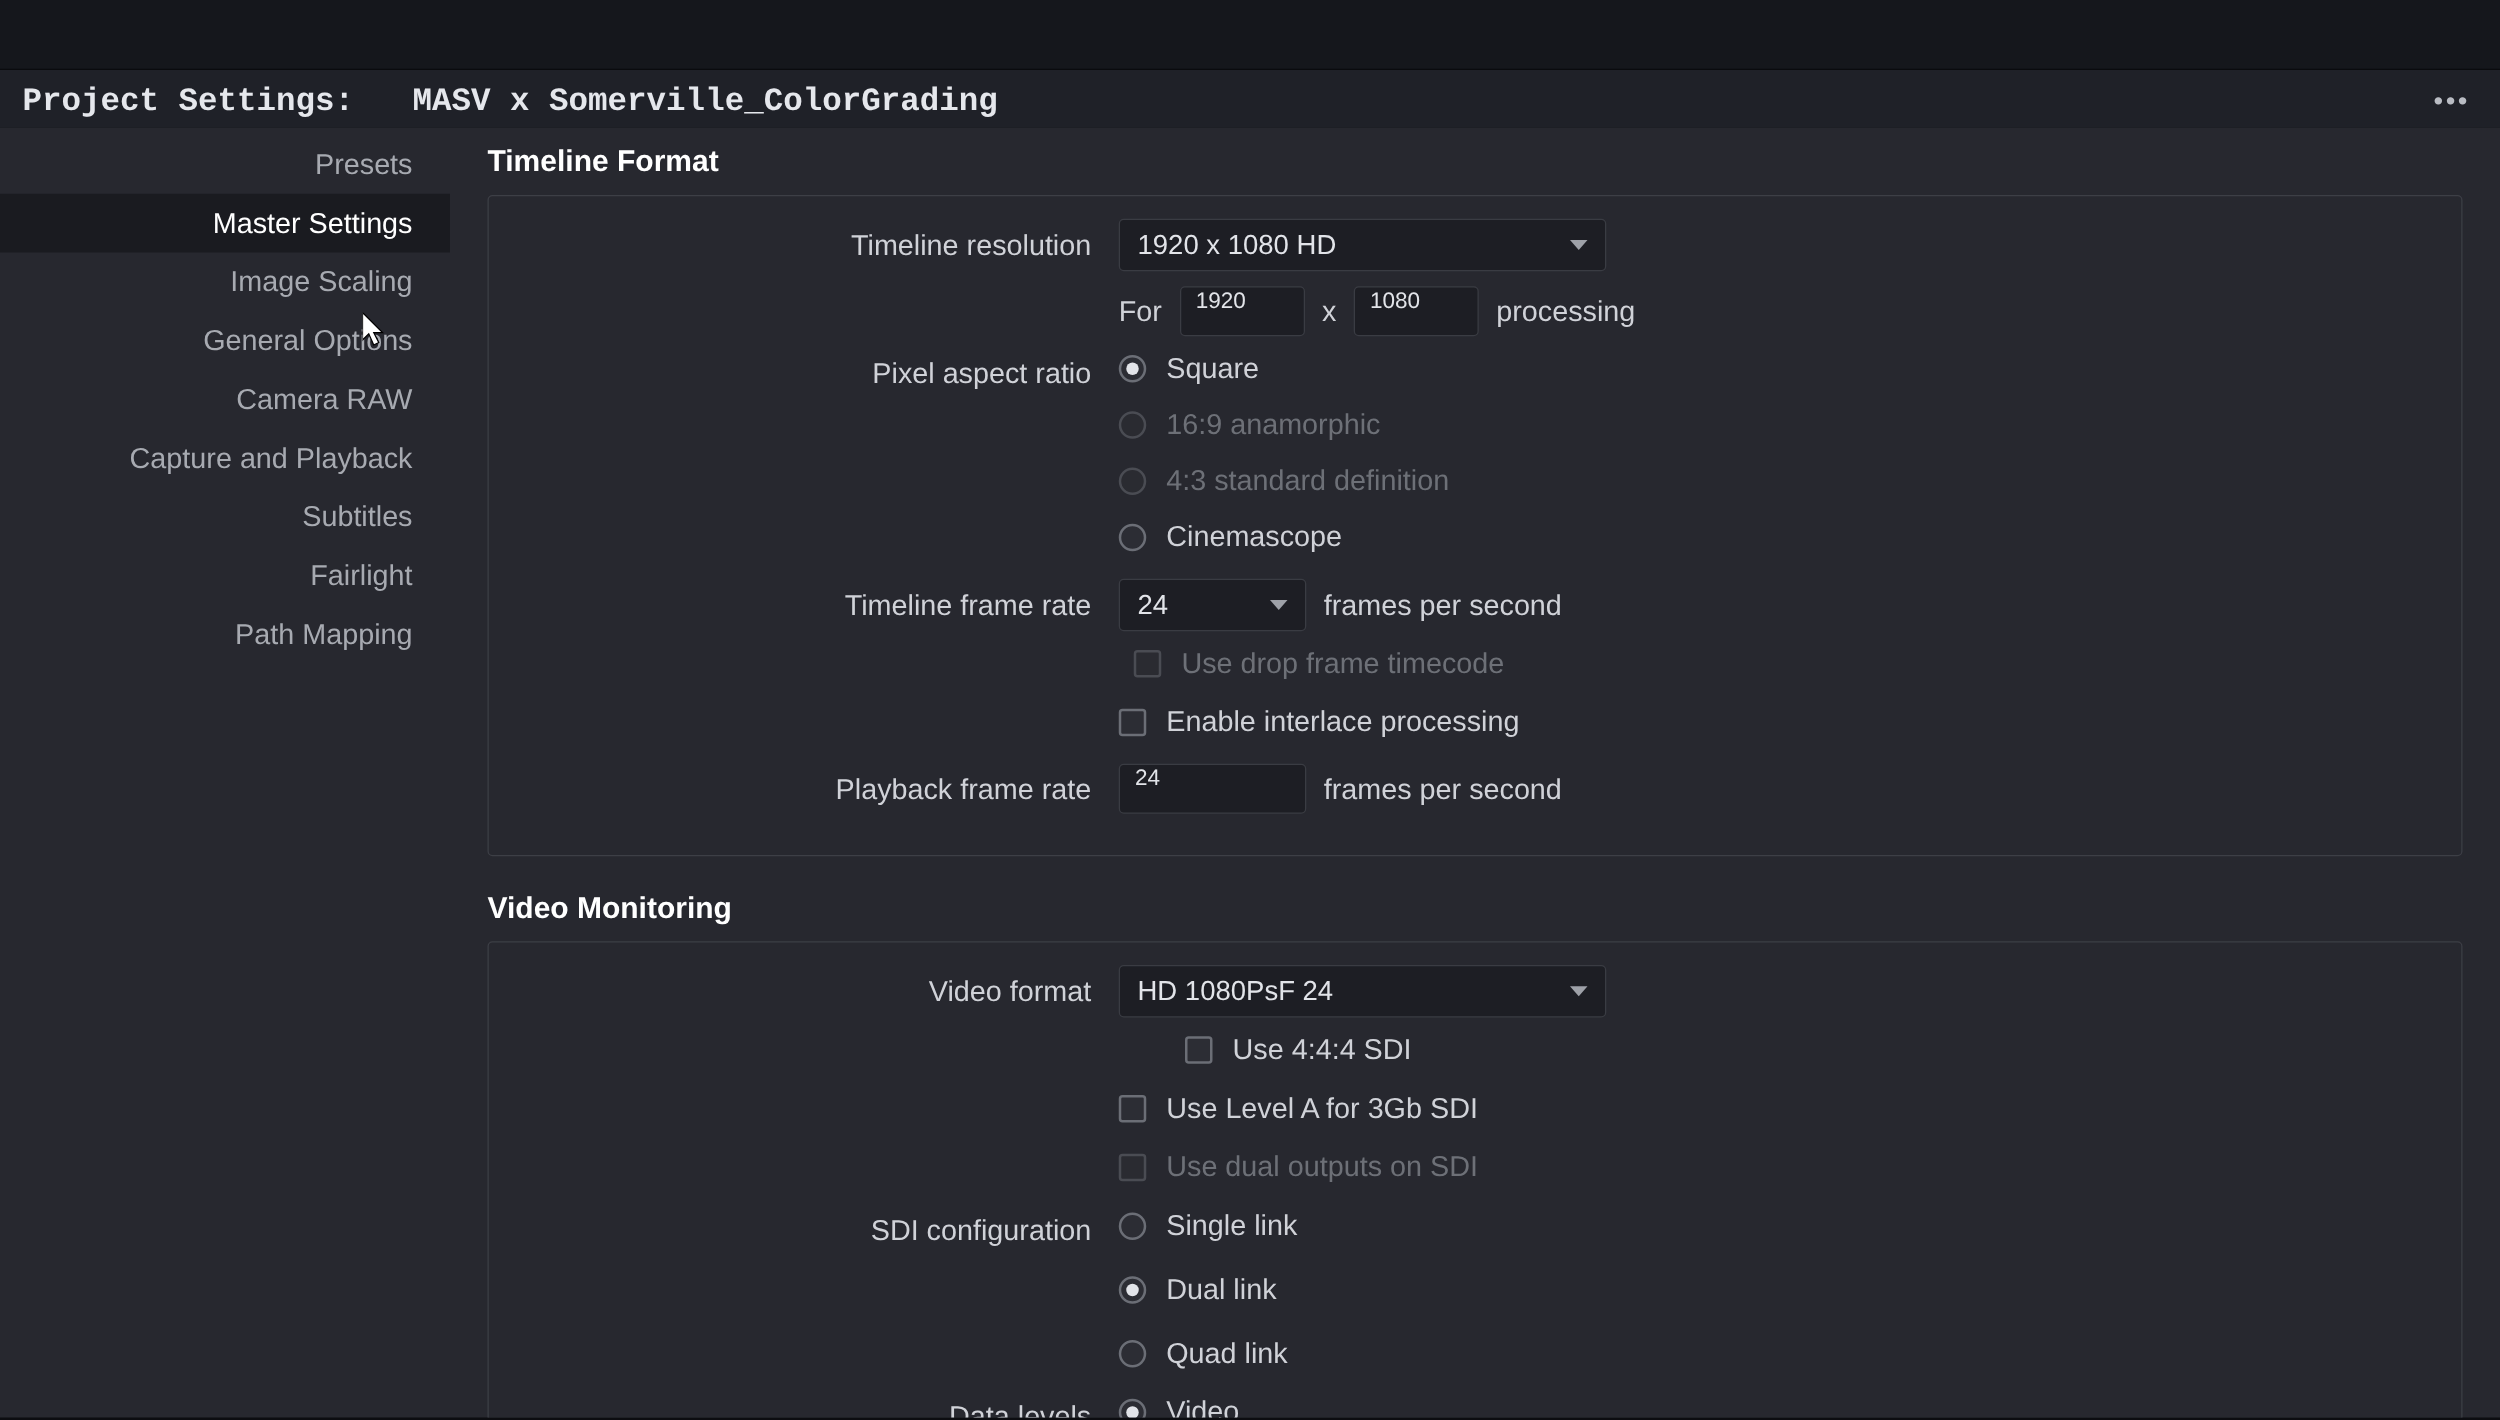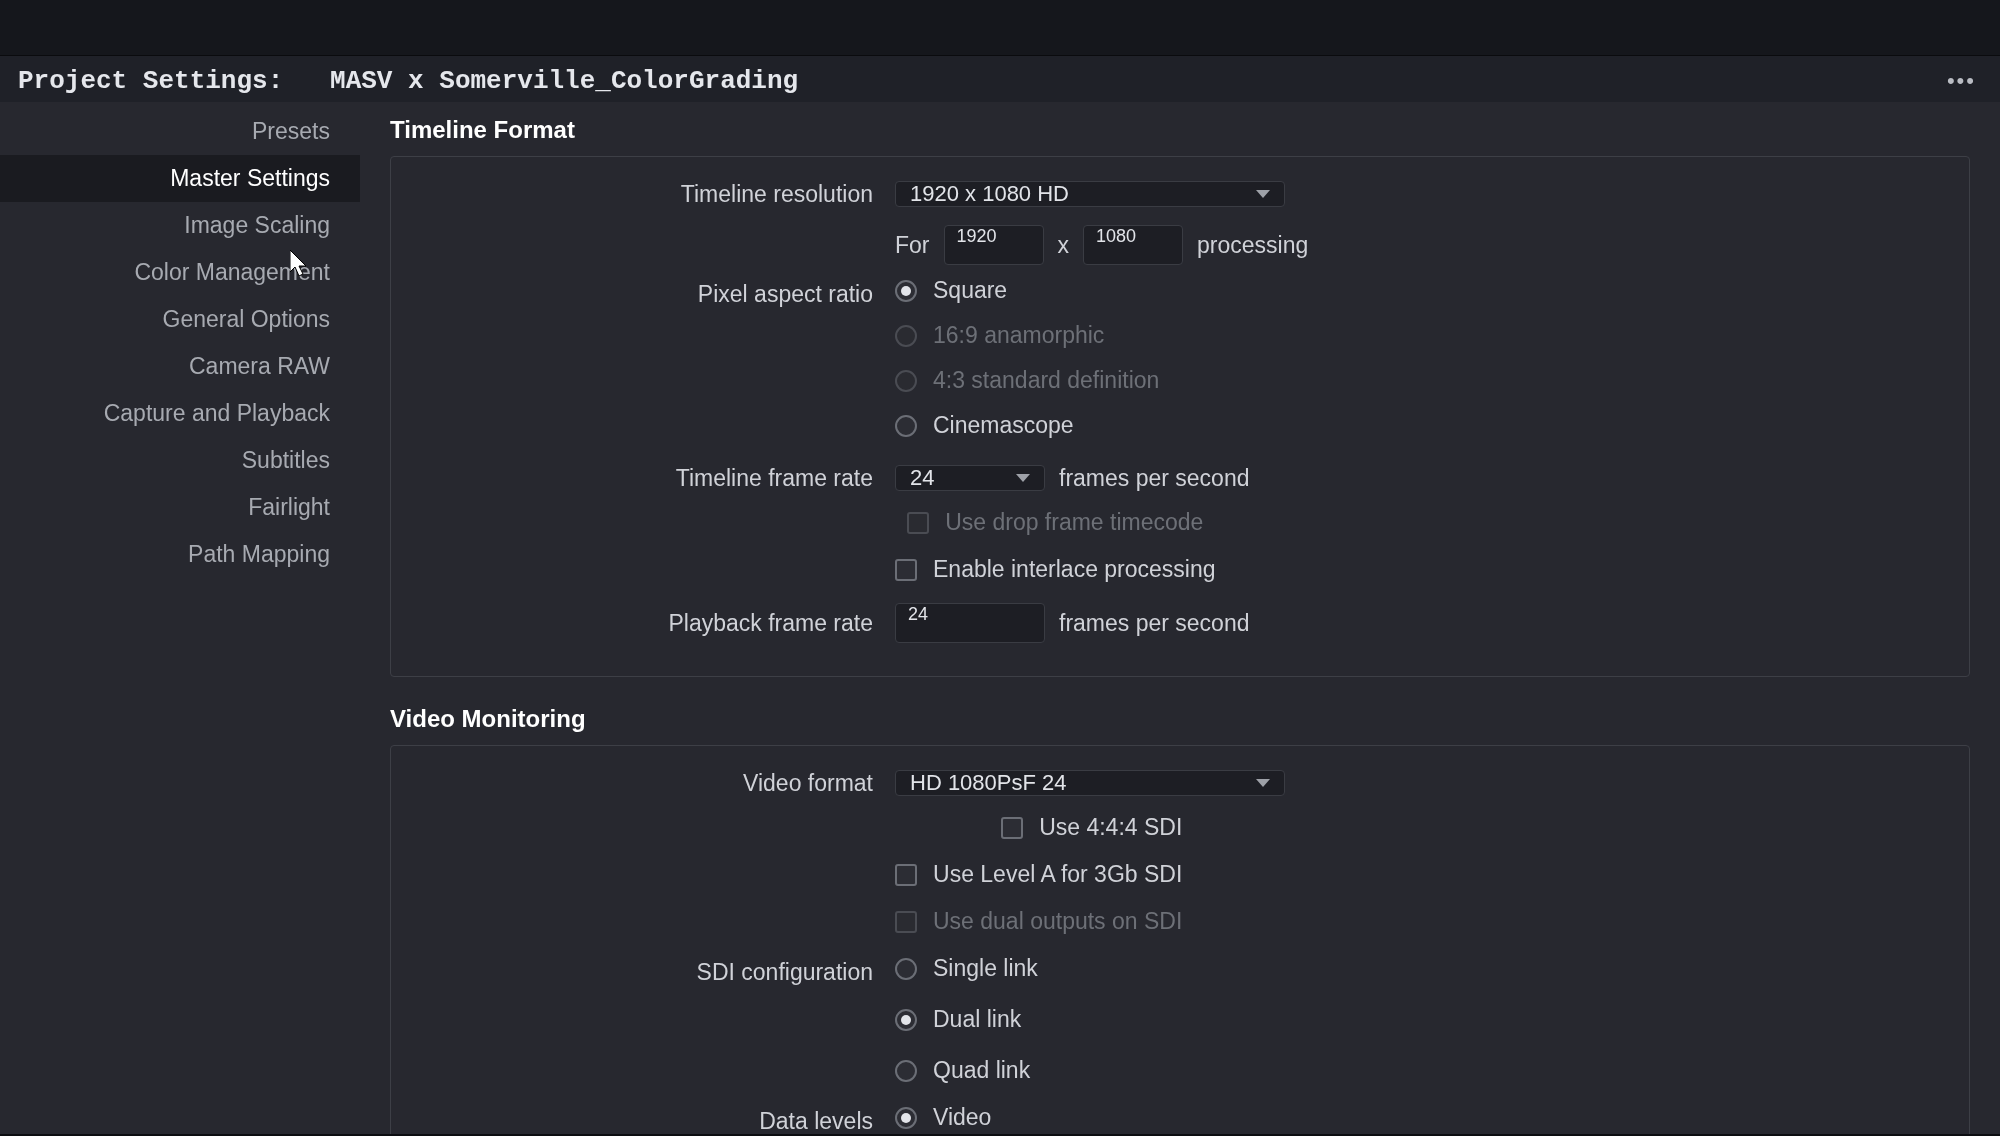--- a/index.html
+++ b/index.html
@@ -96,21 +96,21 @@
     font-size: 23px;
     color: #d0d2d8;
   }
   .select {
     display: flex;
     align-items: center;
     justify-content: space-between;
     background: #1d1e24;
     border: 1px solid #3a3c43;
     border-radius: 4px;
-    height: 26px;
+    height: 42px;
     padding: 0 14px;
     color: #e2e4e9;
     font-size: 22px;
     cursor: pointer;
   }
   .select.wide { width: 390px; }
   .select.small { width: 150px; }
   .chev {
     width: 0; height: 0;
     border-left: 7px solid transparent;
@@ -189,21 +189,20 @@
   </div>
   <div class="header-dots">•••</div>
 </div>
 
 <div class="body">
 
   <div class="sidebar">
     <div class="sidebar-item">Presets</div>
     <div class="sidebar-item active">Master Settings</div>
     <div class="sidebar-item">Image Scaling</div>
-    <div class="sidebar-item">Color Management</div>
     <div class="sidebar-item">General Options</div>
     <div class="sidebar-item">Camera RAW</div>
     <div class="sidebar-item">Capture and Playback</div>
     <div class="sidebar-item">Subtitles</div>
     <div class="sidebar-item">Fairlight</div>
     <div class="sidebar-item">Path Mapping</div>
   </div>
 
   <div class="content">
 
@@ -296,21 +295,21 @@
         <div class="ctrl-col">
           <div class="select wide">
             <span>HD 1080PsF 24</span>
             <span class="chev"></span>
           </div>
         </div>
       </div>
 
       <div class="row">
         <div class="label-col"></div>
-        <div class="ctrl-col" style="flex-direction:column; align-items:flex-end; gap:12px;">
+        <div class="ctrl-col" style="flex-direction:column; align-items:center; gap:12px;">
           <div class="opt-row">
             <span class="checkbox"></span>
             <span class="subtxt">Use 4:4:4 SDI</span>
           </div>
           <div class="opt-row">
             <span class="checkbox"></span>
             <span class="subtxt">Use Level A for 3Gb SDI</span>
           </div>
           <div class="opt-row disabled">
             <span class="checkbox"></span>

